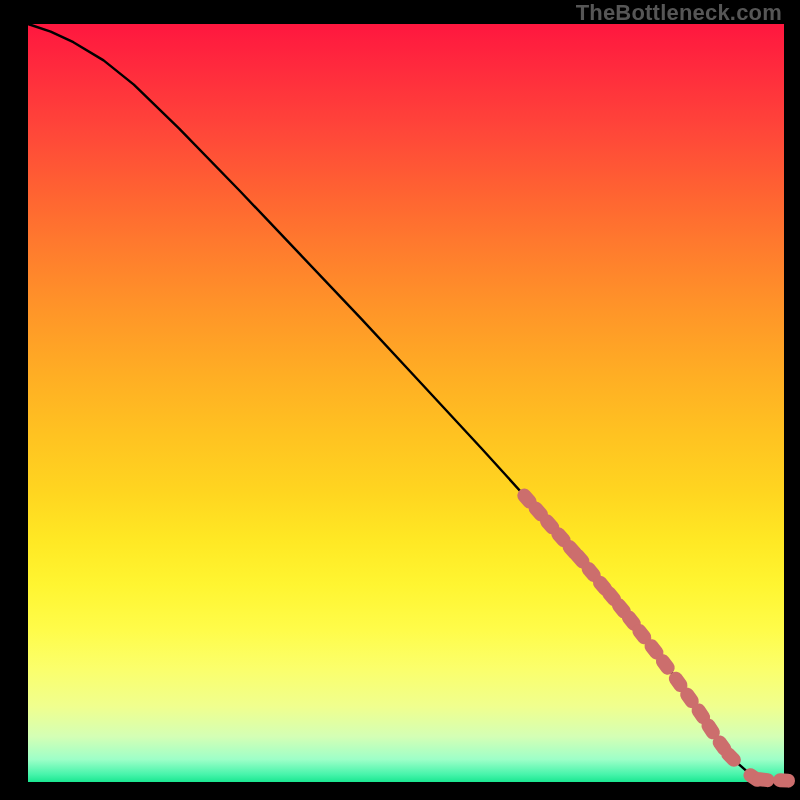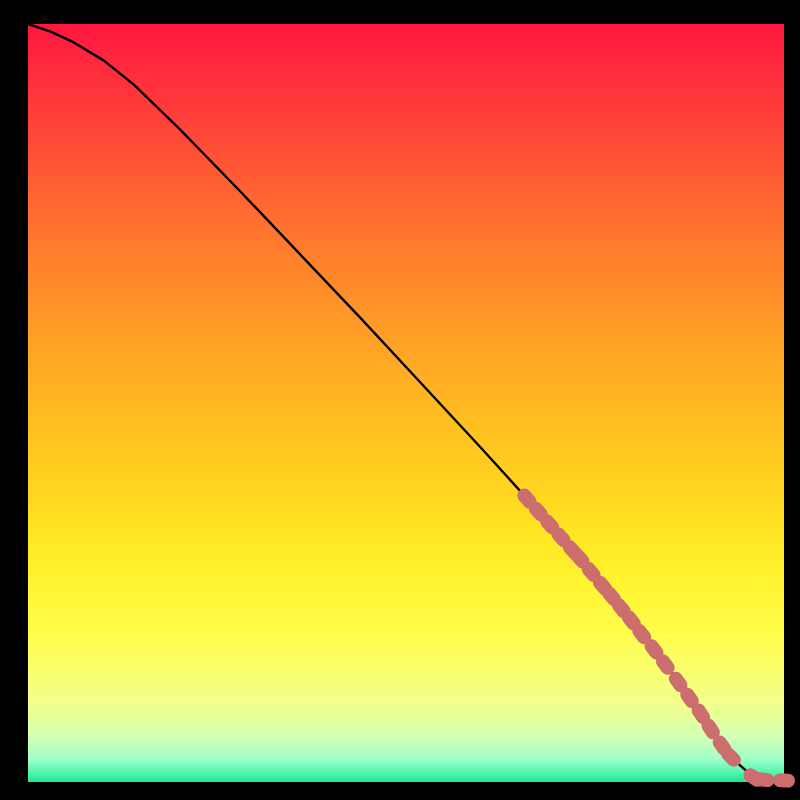--- a/index.html
+++ b/index.html
@@ -61,20 +61,21 @@
     width: 800px;
     height: 800px;
     pointer-events: none;
   }
 </style>
 </head>
 <body>
 
 <div class="container">
   <div class="plot-area"></div>
+  <div class="watermark">TheBottleneck.com</div>
   <svg class="overlay" viewBox="0 0 800 800">
     <g id="curve-group">
         <path d="M28.00 24.00 L50.68 31.58 L73.36 42.19 L103.60 60.38 L133.84 84.64 L179.20 128.60 L239.68 190.76 L300.16 254.43 L360.64 318.10 L421.12 383.29 L481.60 448.48 L526.96 498.51 L557.20 531.86 L587.44 566.73 L617.68 603.11 L647.92 641.01 L670.60 671.33 L693.28 703.17 L715.96 736.52 L734.86 760.78 L753.76 777.45 L768.88 780.48 L784.00 780.48" fill="none" stroke="#000000" stroke-width="2.4" stroke-linecap="round" stroke-linejoin="round"></path>
       </g>
     <g id="marker-group">
         <rect x="-11.00" y="-7.00" width="22.00" height="14.00" rx="7.00" ry="7.00" fill="#cc6e6d" transform="translate(526.96,498.51) rotate(48.65)"></rect>
         <rect x="-11.00" y="-7.00" width="22.00" height="14.00" rx="7.00" ry="7.00" fill="#cc6e6d" transform="translate(538.30,511.39) rotate(48.65)"></rect>
         <rect x="-11.00" y="-7.00" width="22.00" height="14.00" rx="7.00" ry="7.00" fill="#cc6e6d" transform="translate(549.64,524.28) rotate(48.65)"></rect>
         <rect x="-11.00" y="-7.00" width="22.00" height="14.00" rx="7.00" ry="7.00" fill="#cc6e6d" transform="translate(560.98,537.17) rotate(48.65)"></rect>
         <rect x="-11.00" y="-7.00" width="22.00" height="14.00" rx="7.00" ry="7.00" fill="#cc6e6d" transform="translate(572.32,550.05) rotate(48.31)"></rect>

